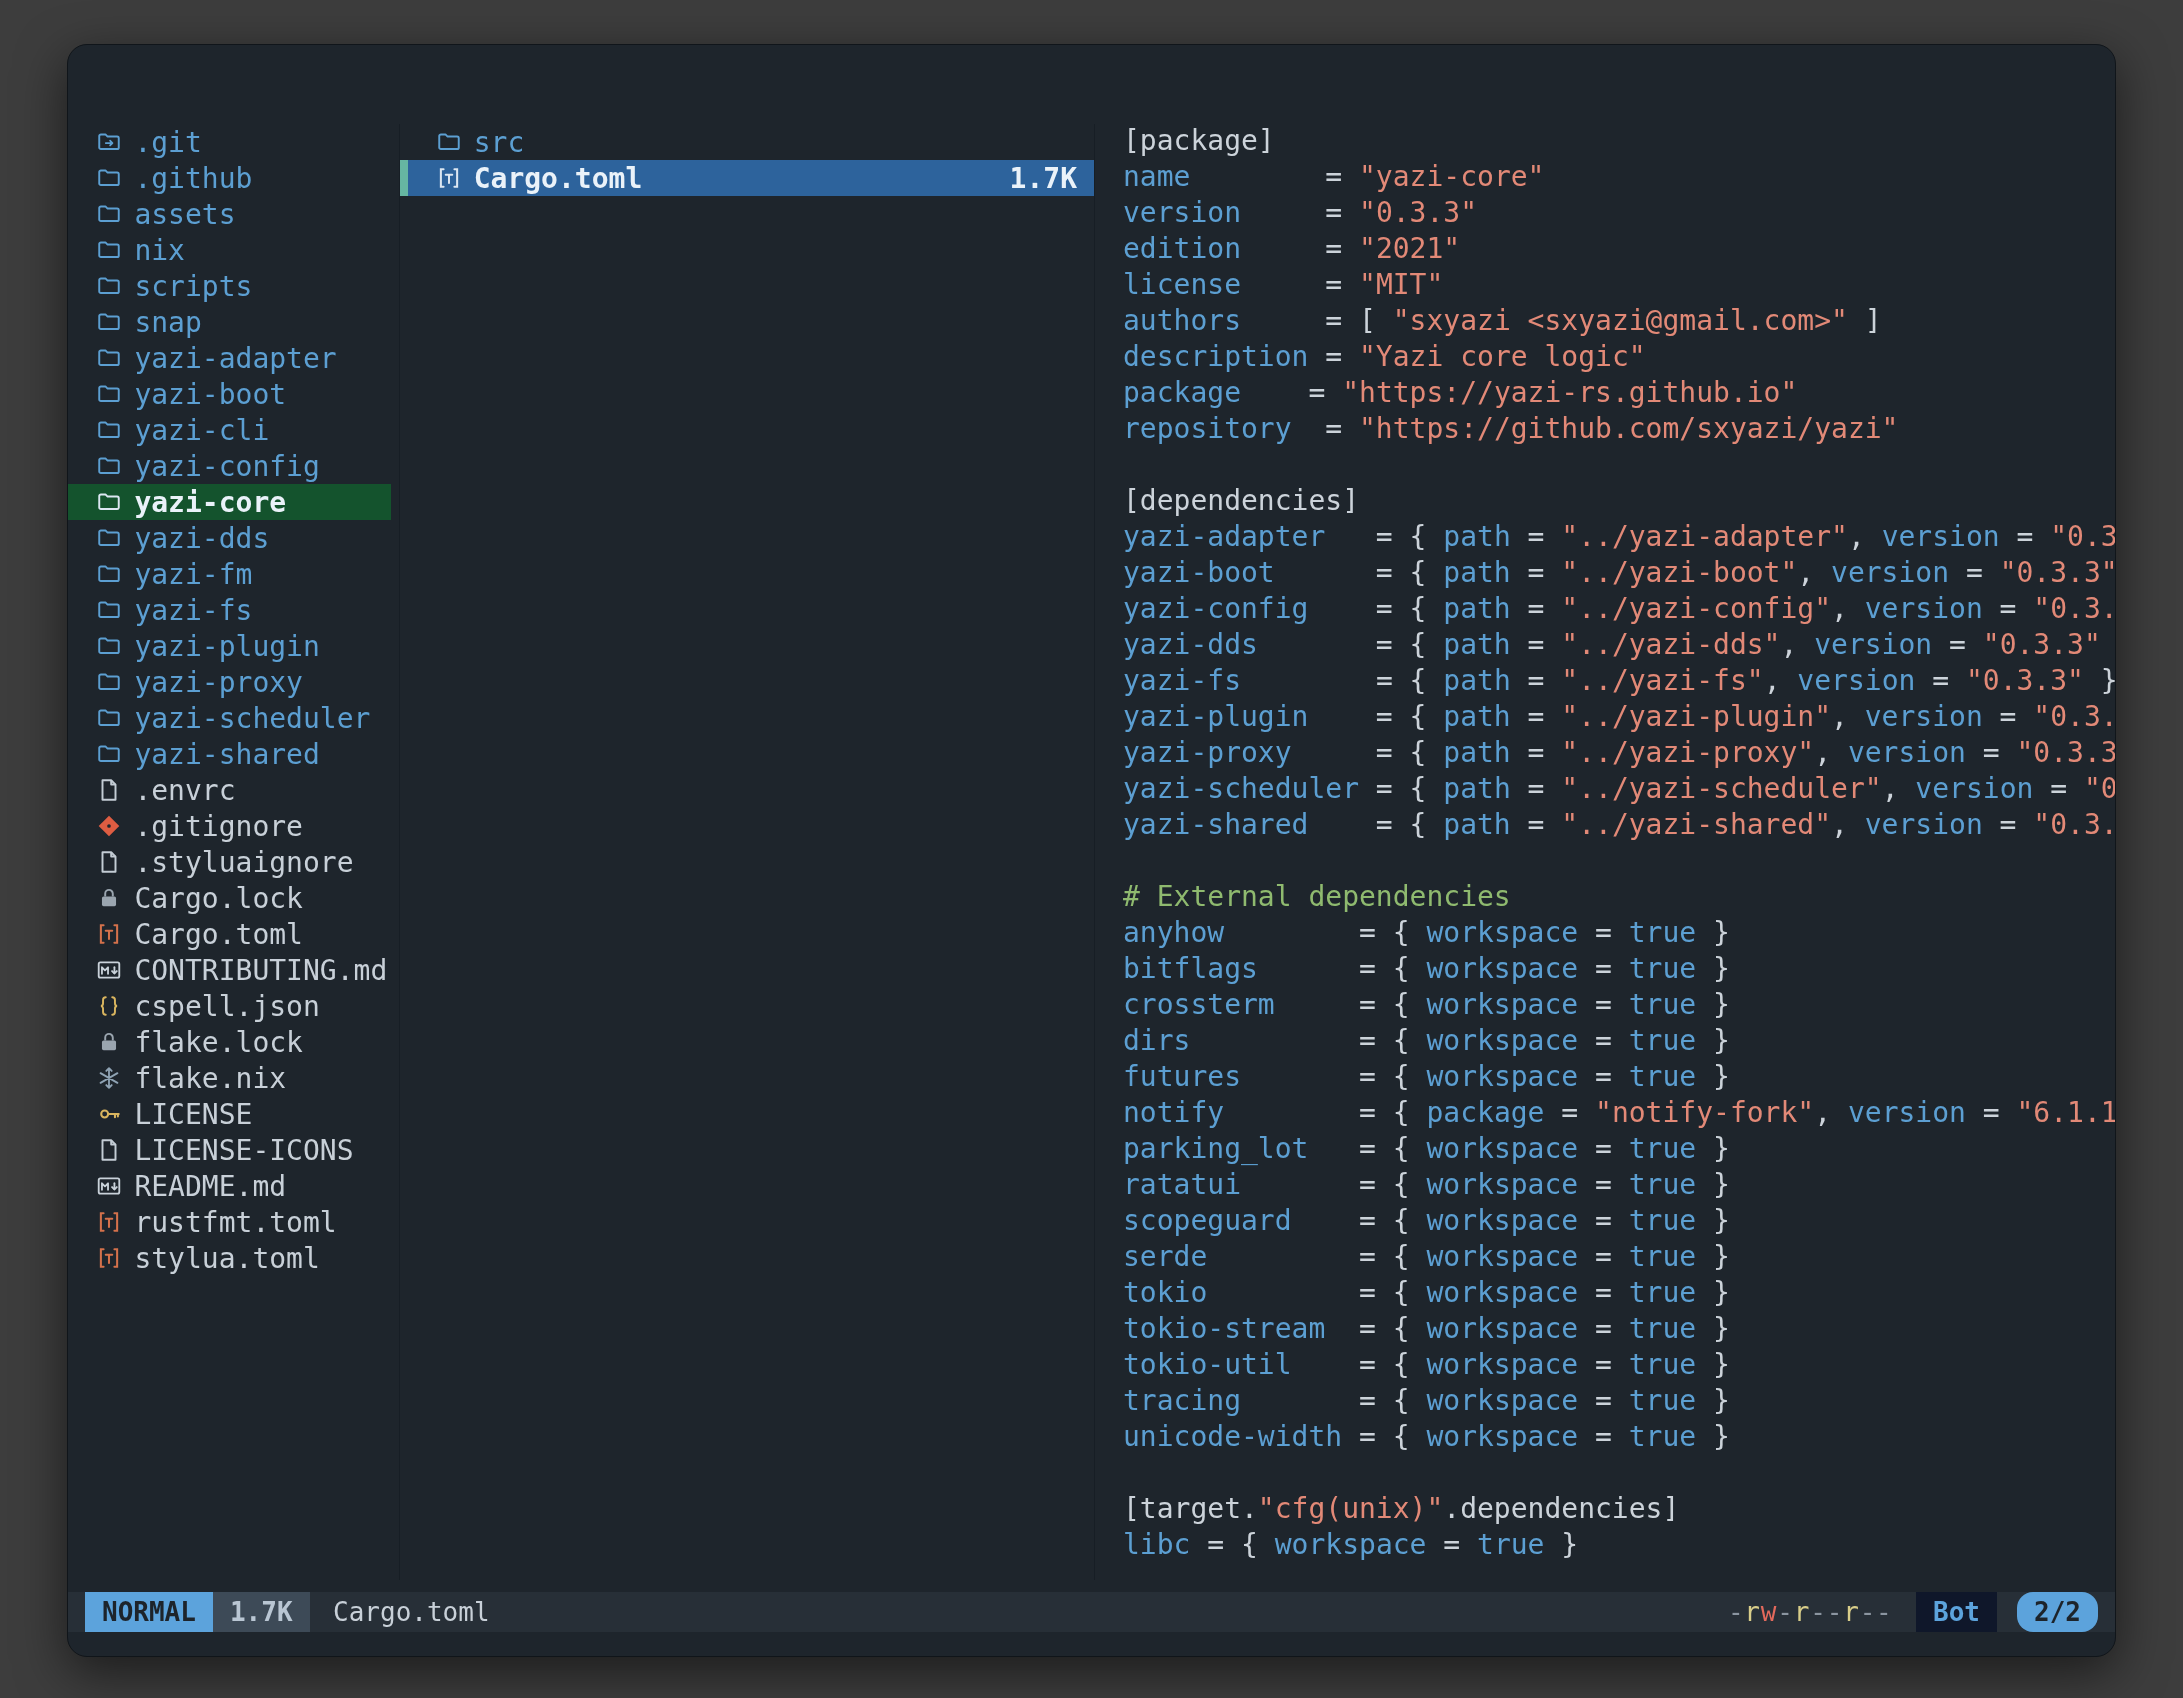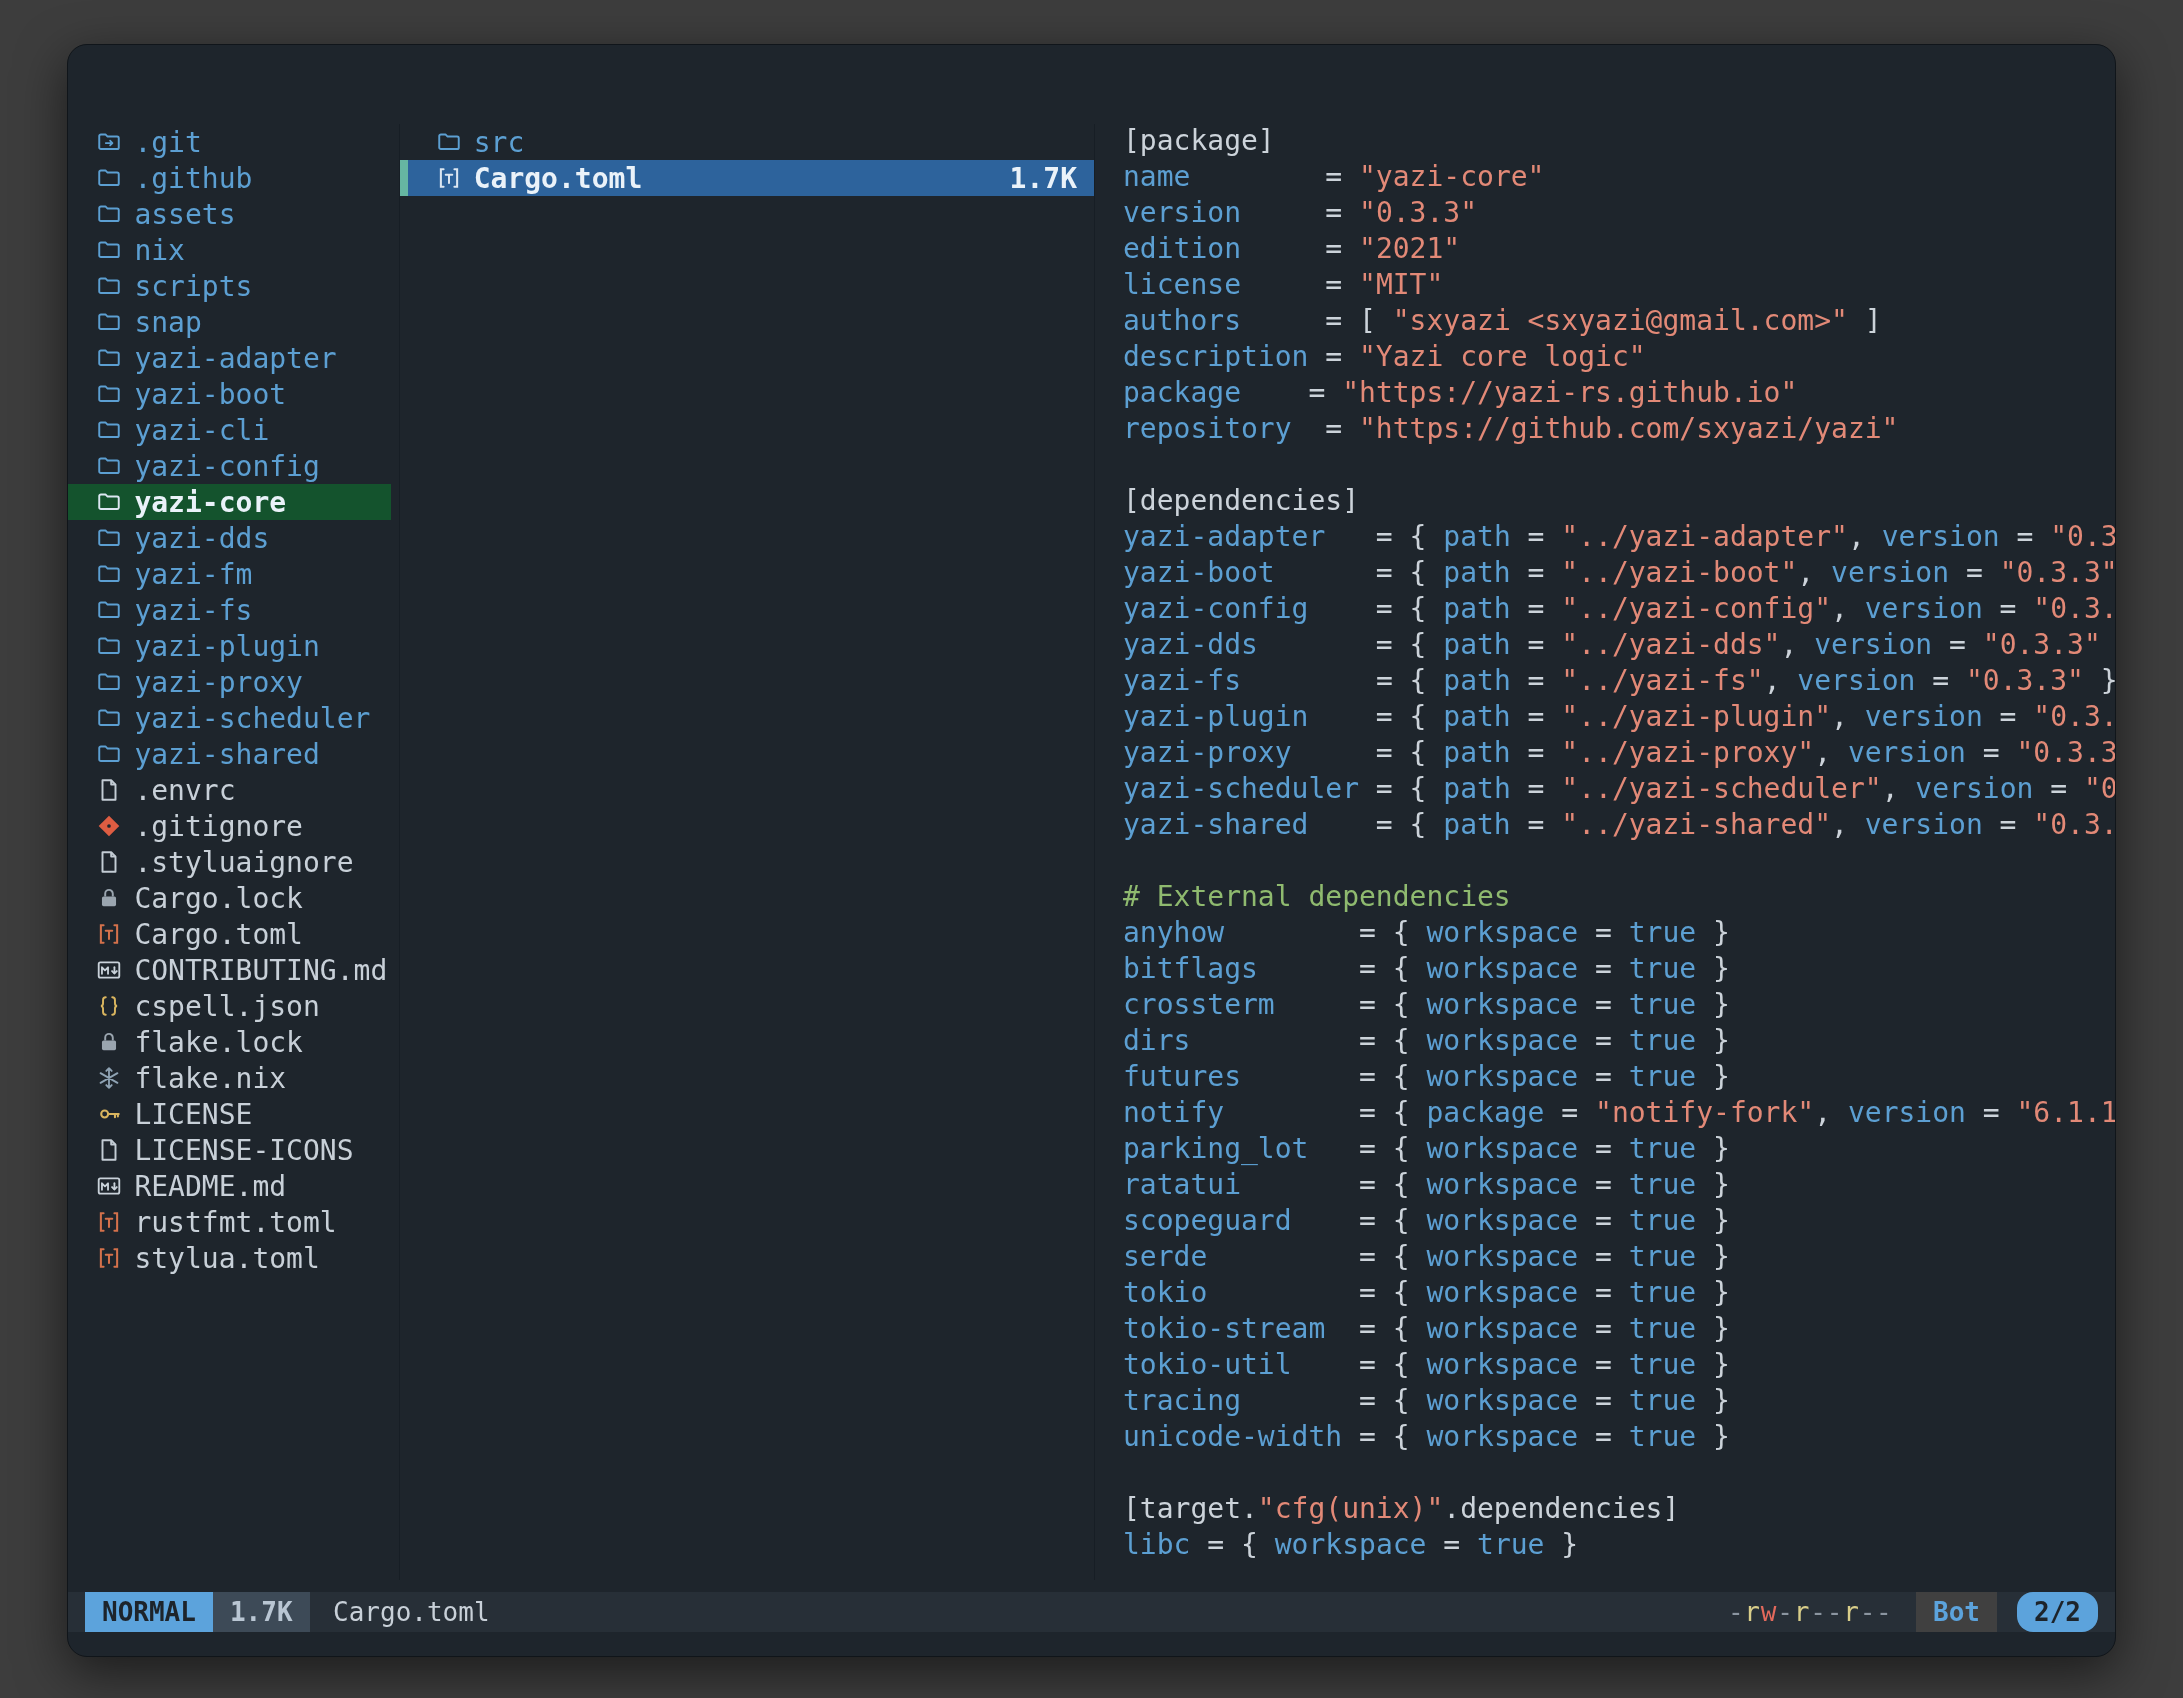--- a/index.html
+++ b/index.html
@@ -37,21 +37,21 @@
                display:flex; align-items:center; justify-content:space-between; font-size:26px; }
   .sb-left, .sb-right { display:flex; align-items:center; height:100%; }
   .badge { display:inline-flex; align-items:center; height:100%; padding:0 17px; }
   .badge-mode  { background:#5ca3dc; color:#1d242b; font-weight:bold; margin-left:17px; }
   .badge-size  { background:#3d4a57; color:#b9c6d3; font-weight:bold; }
   .sb-filename { margin-left:23.5px; color:#c8d0d8; }
   .sb-perms { margin-right:23.5px; letter-spacing:0.8px; }
   .seg-dim { color:#8b95a0; }
   .seg-pr  { color:#d9ce8a; }
   .seg-pw  { color:#e2695c; }
-  .badge-pos   { background:#404040; color:#5ca3dc; font-weight:bold; }
+  .badge-pos   { background:#0f172a; color:#5ca3dc; font-weight:bold; }
   .badge-count { background:#5ca3dc; color:#1d242b; font-weight:bold; margin-left:20px; margin-right:17px;border-radius:16px; }
 
   
   .ic-folder, .ic-git-folder { color:#5c9fd2; }
   .ic-file     { color:#c3ccd4; }
   .ic-git      { color:#de5d42; }
   .ic-lock     { color:#9aa5af; }
   .ic-toml     { color:#d4714b; }
   .ic-markdown { color:#c9d2da; }
   .ic-json     { color:#d9b55f; }

